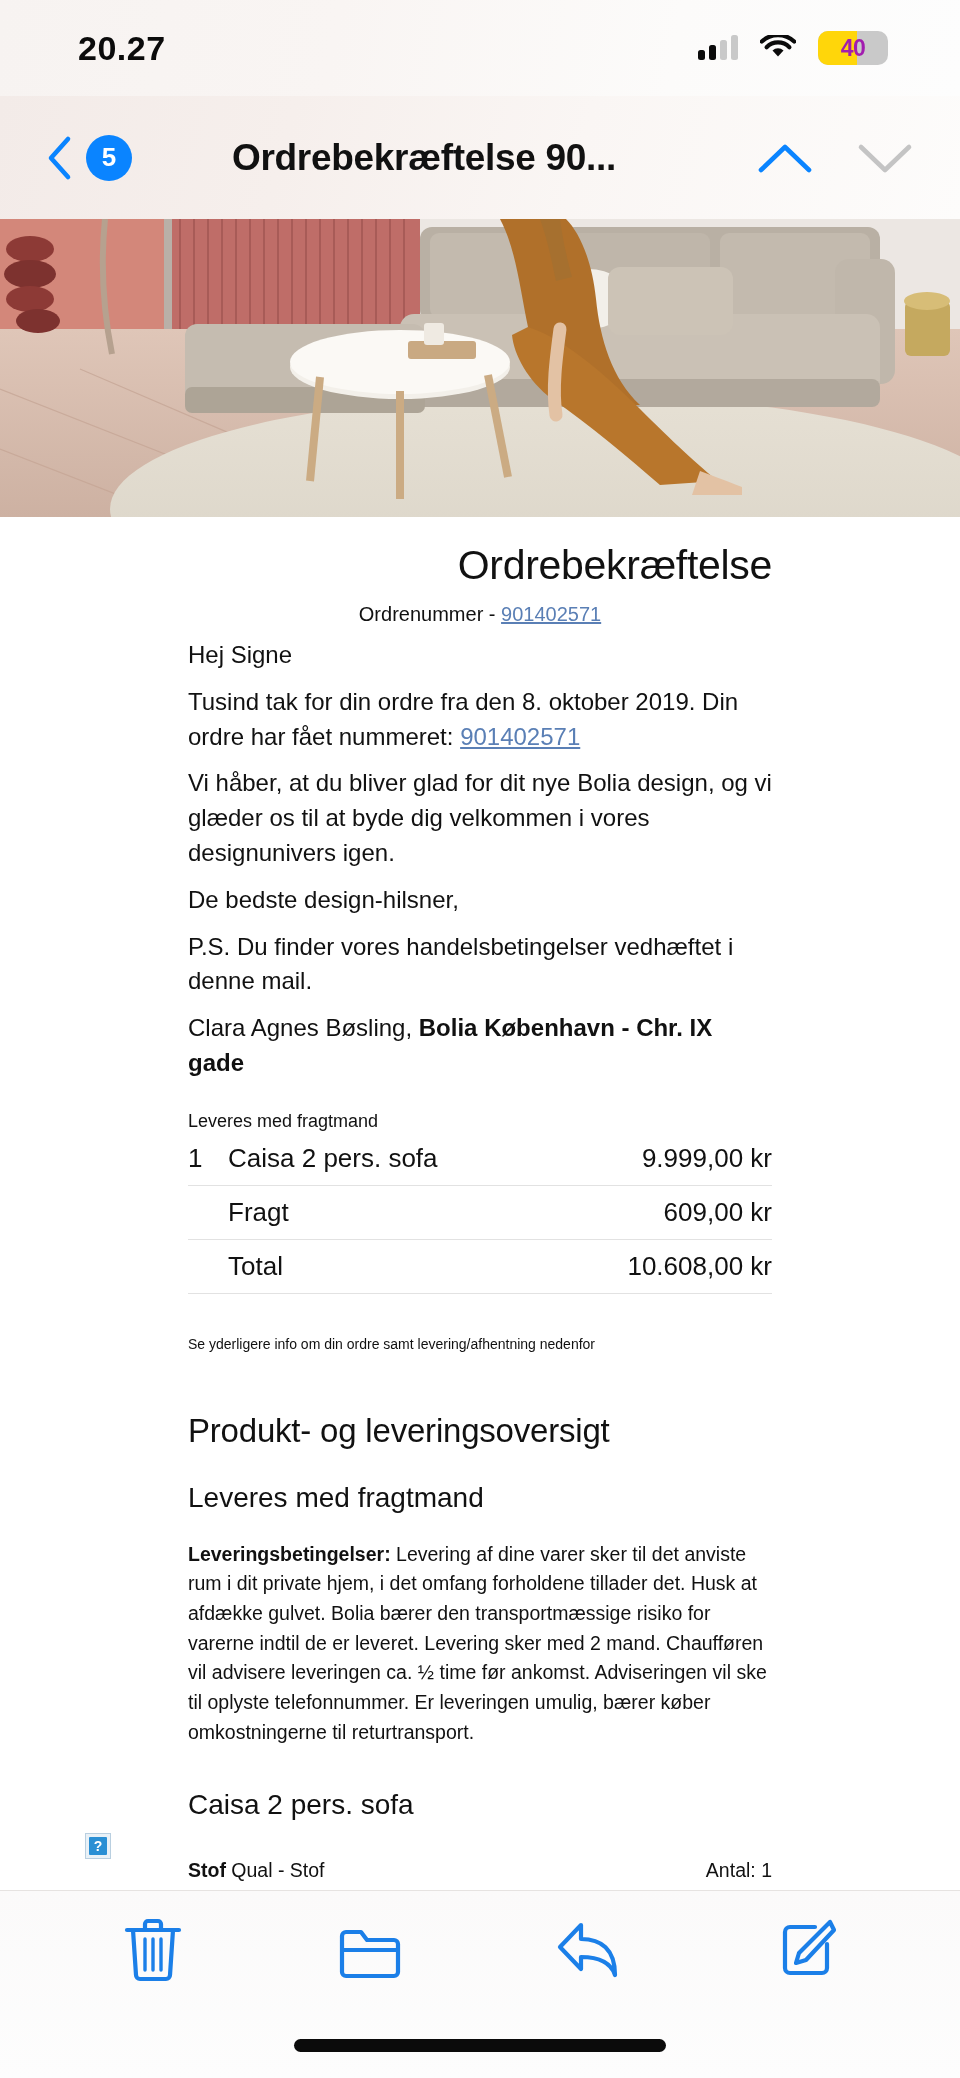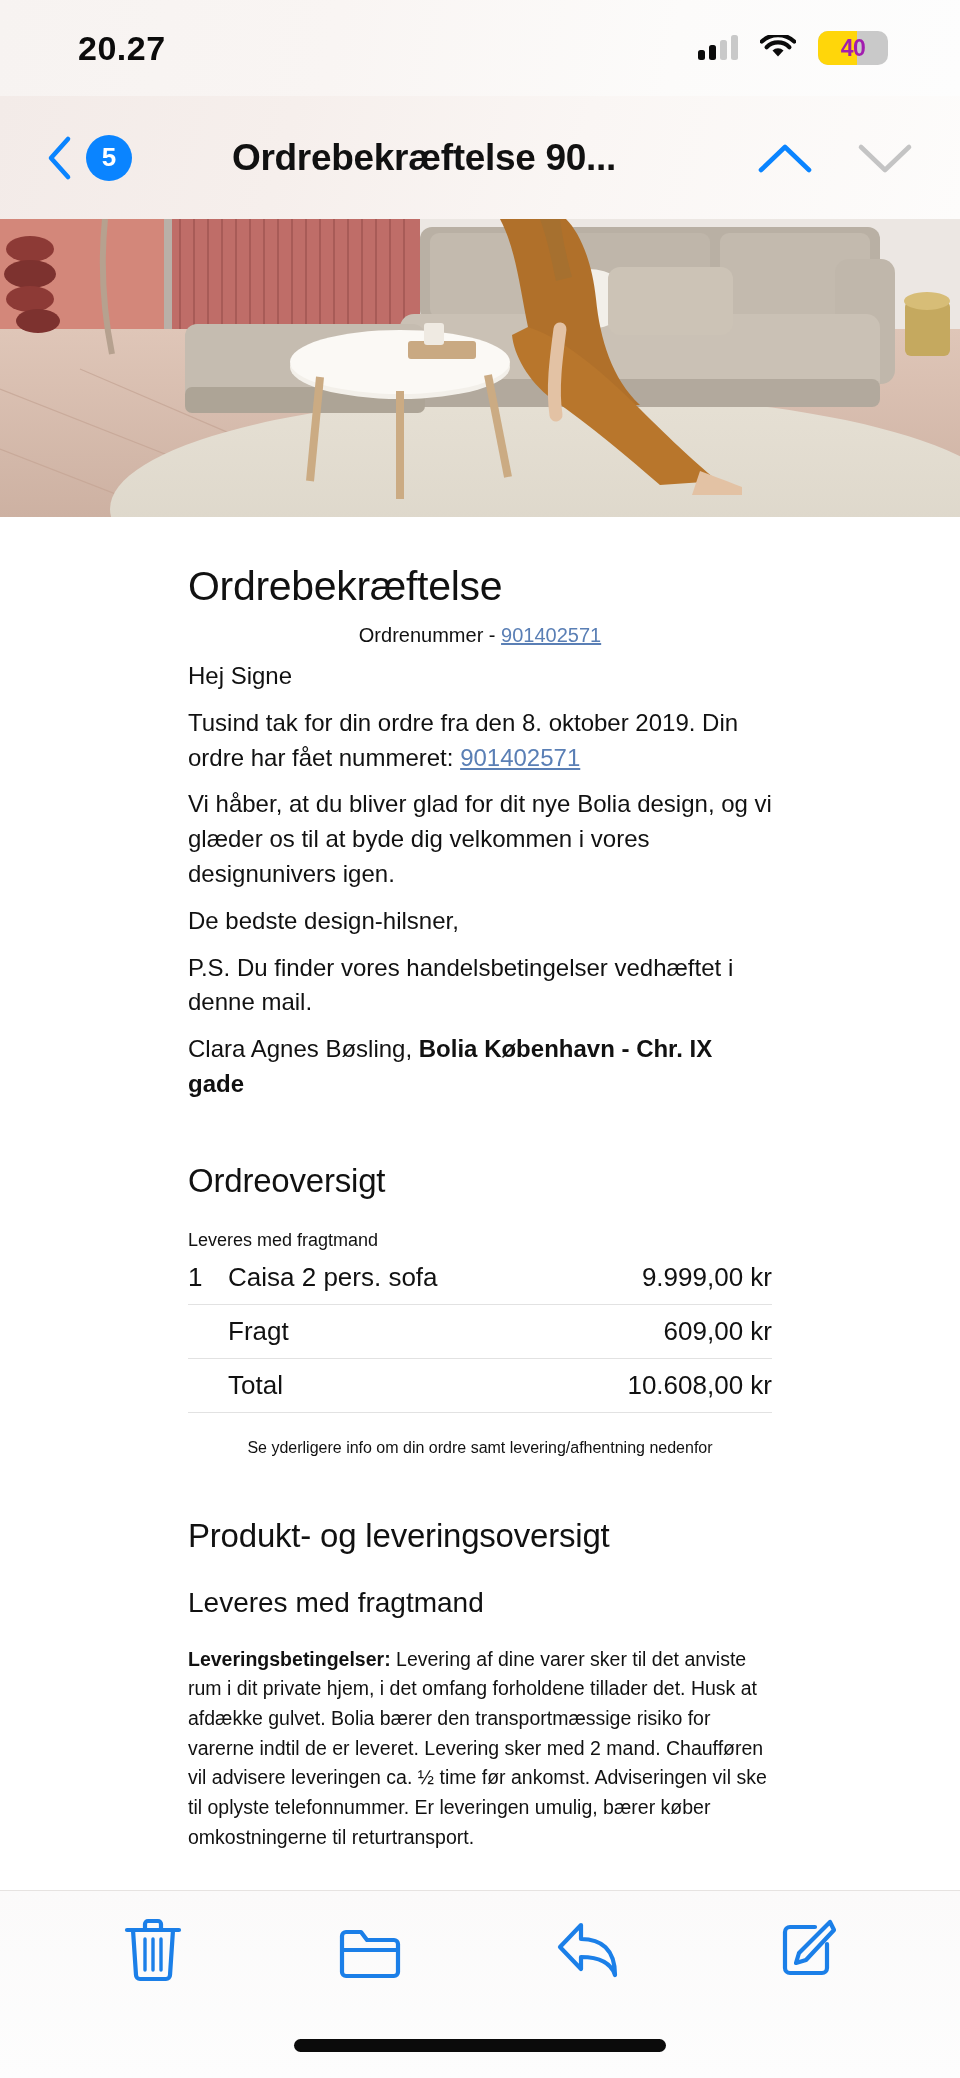--- a/index.html
+++ b/index.html
@@ -57,22 +57,22 @@
   
   .hero { position:absolute; top:219px; left:0; width:960px; height:298px; overflow:hidden; }
 
   
   .body {
     position:absolute; top:517px; left:0; width:960px;
     color:#111;
   }
   .pad { padding: 0 188px; }
   h1.doc-title {
-    text-align:left; font-size:41px; font-weight:400; letter-spacing:-.3px;
-    margin-top:46px; font-family:"Liberation Sans", sans-serif;
+    text-align:right; font-size:41px; font-weight:400; letter-spacing:-.3px;
+    margin-top:25px; font-family:"Liberation Sans", sans-serif;
   }
   .ordernum { text-align:center; font-size:20px; margin-top:14px; color:#111; }
   .ordernum a { color:#5a7fb5; text-decoration:underline; }
   p.copy { font-size:24px; line-height:1.45; margin-top:12px; }
   p.copy a { color:#5a7fb5; text-decoration:underline; }
   .tight { margin-top:6px; }
 
   h2.sec {
     font-size:33px; font-weight:400; letter-spacing:-.2px; margin-top:60px;
   }
@@ -81,21 +81,21 @@
   .smallnote { font-size:18px; margin-top:30px; }
 
   .orderline {
     display:flex; justify-content:space-between; align-items:baseline;
     font-size:26px; margin-top:11px; padding-bottom:11px;
   }
   .orderline .qty { width:40px; display:inline-block; }
   .orderline .nm { flex:1; }
   .orderline .amt { white-space:nowrap; }
   .ol-divider { border-bottom:1px solid #e2e2e2; }
-  .postnote { font-size:16px; margin-top:26px;text-align:center; }
+  .postnote { font-size:14px; margin-top:42px; }
 
   .kv { font-size:19.5px; line-height:1.5; margin-top:22px; }
   .kv b { font-weight:700; }
   .kv .ul { text-decoration:underline; text-decoration-color:#b9b9b9; }
   .terms { font-size:19.5px; line-height:1.52; margin-top:26px; }
 
   
   .product { position:relative; margin-top:42px; }
   .brokenimg {
     position:absolute; left:-103px; top:44px;
@@ -284,21 +284,20 @@
 
       <p class="copy">Vi håber, at du bliver glad for dit nye Bolia design, og vi glæder os til at byde dig velkommen i vores designunivers igen.</p>
 
       <p class="copy">De bedste design-hilsner,</p>
       <p class="copy">P.S. Du finder vores handelsbetingelser vedhæftet i denne mail.</p>
 
       <p class="copy tight">
         <span>Clara Agnes Bøsling, </span><b>Bolia København - Chr. IX gade</b>
       </p>
 
-      <h2 class="sec">Ordreoversigt</h2>
       <div class="smallnote">Leveres med fragtmand</div>
 
       <div class="orderline ol-divider">
         <span class="qty">1</span>
         <span class="nm">Caisa 2 pers. sofa</span>
         <span class="amt">9.999,00 kr</span>
       </div>
       <div class="orderline ol-divider">
         <span class="qty"></span>
         <span class="nm">Fragt</span>

